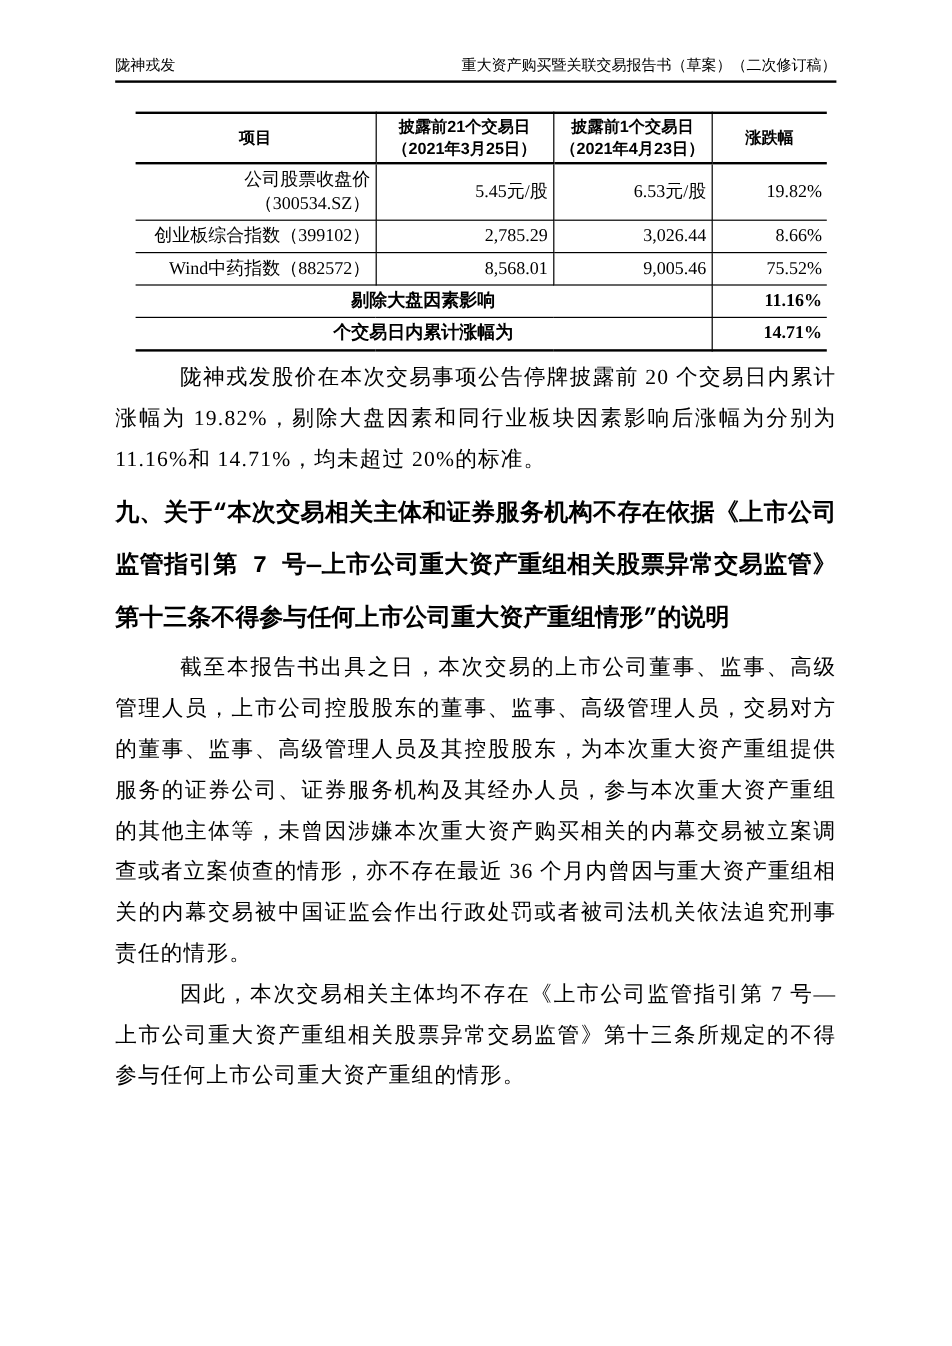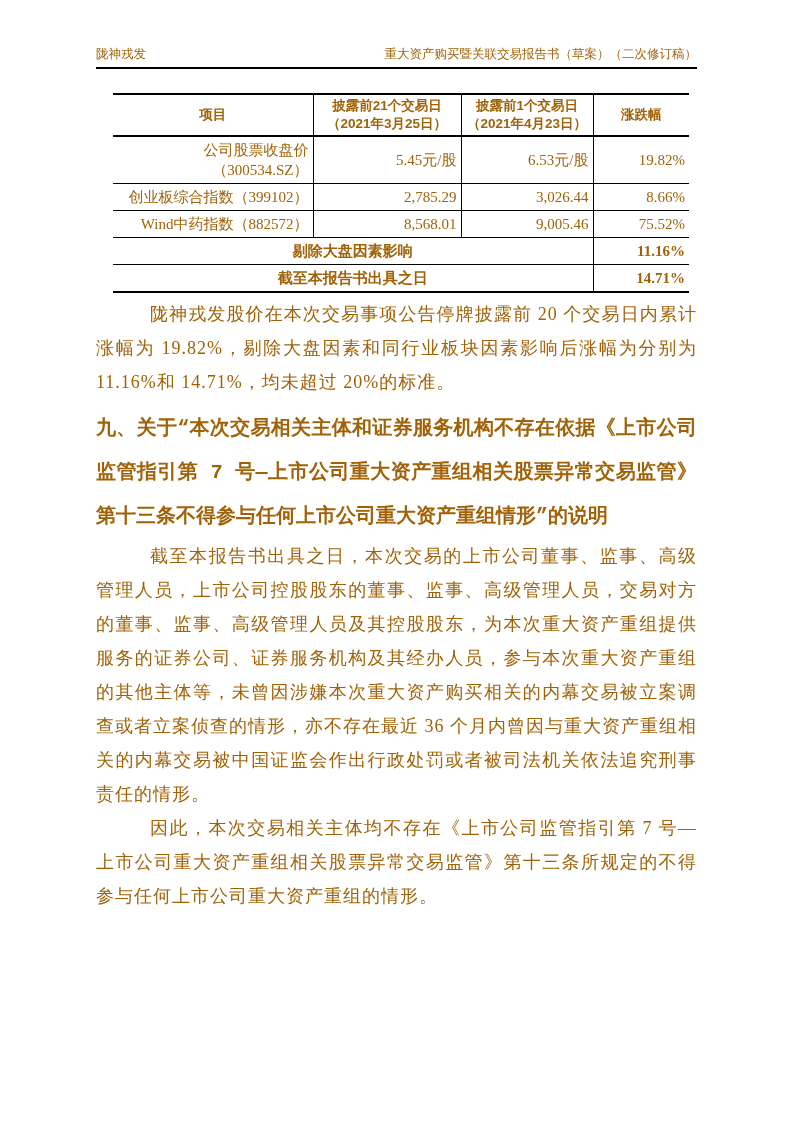--- a/index.html
+++ b/index.html
@@ -4,21 +4,21 @@
 <style>
   html, body { margin:0; padding:0; background:#ffffff; }
   .page {
     position: relative;
     width: 793px; height: 1122px;
     margin: 0 auto;
     background: #ffffff;
     box-sizing: border-box;
     padding: 46px 96px 0 96px;
     font-family: "Liberation Serif", "DejaVu Serif", serif;
-    color: #a16207;
+    color: #000000;
     overflow: hidden;
   }
   
   .doc-header {
     display: flex; justify-content: space-between; align-items: flex-end;
     font-size: 12.5px; line-height: 16px;
     border-bottom: 2px solid #000;
     padding-bottom: 5px;
   }
   
@@ -126,21 +126,21 @@
         <td class="cell-item v-div">Wind中药指数（882572）</td>
         <td class="cell-num v-div">8,568.01</td>
         <td class="cell-num v-div">9,005.46</td>
         <td class="cell-pct">75.52%</td>
       </tr>
       <tr class="summary-first">
         <td class="cell-sum-label v-div" colspan="3">剔除大盘因素影响</td>
         <td class="cell-pct cell-sum-pct">11.16%</td>
       </tr>
       <tr>
-        <td class="cell-sum-label v-div" colspan="3">截至本报告书出具之日</td>
+        <td class="cell-sum-label v-div" colspan="3">个交易日内累计涨幅为</td>
         <td class="cell-pct cell-sum-pct">14.71%</td>
       </tr>
     </tbody>
   </table>
 
   <p class="para first-after-table">陇神戎发股价在本次交易事项公告停牌披露前 20 个交易日内累计涨幅为 19.82%，剔除大盘因素和同行业板块因素影响后涨幅为分别为 11.16%和 14.71%，均未超过 20%的标准。</p>
 
 
   <h2 class="section-heading">九、关于“本次交易相关主体和证券服务机构不存在依据《上市公司监管指引第 7 号—上市公司重大资产重组相关股票异常交易监管》第十三条不得参与任何上市公司重大资产重组情形”的说明</h2>
 

